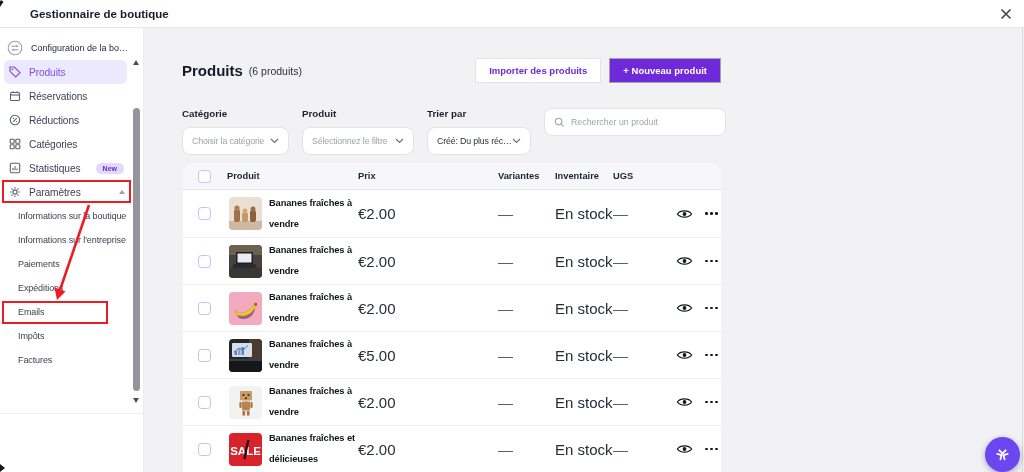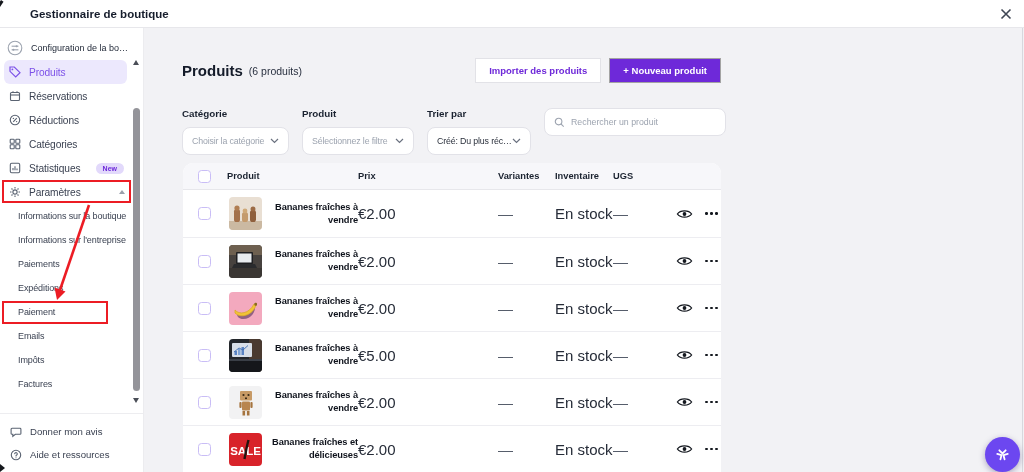--- a/index.html
+++ b/index.html
@@ -91,22 +91,22 @@
           align-items:center; }
   .thead { height:27px; background:#F7F7FA; border-bottom:1px solid #E7E7EB; }
   .thead .th { font-size:9.3px; font-weight:bold; color:#1B2330; }
   .tbody-row { height:47px; background:#fff; }
   .tbody-row + .tbody-row { border-top:1px solid #EDEDF1; }
   .cell-check { padding-left:15px; }
   .checkbox { width:13px; height:13px; border:1.5px solid #C9BDF6; border-radius:3.5px;
               background:#fff; cursor:pointer; }
   .cell-prod { display:flex; align-items:center; gap:7px; padding-left:2px; }
   .thumb { width:33px; height:33px; border-radius:4px; overflow:hidden; flex-shrink:0; }
-  .pname { font-size:9.3px; font-weight:bold; color:#10141D; line-height:13px; width:92px;
-           letter-spacing:-.1px;text-align:right; }
+  .pname { font-size:9.3px; font-weight:bold; color:#10141D; line-height:21px; width:92px;
+           letter-spacing:-.1px; }
   .pval { font-size:15px; color:#262C38; }
   .dash { color:#565D6B; }
   .cell-actions { display:flex; align-items:center; gap:12px; padding-left:3px; }
   .dots { display:flex; gap:2.5px; cursor:pointer; padding:3px 0; }
   .dots span { width:2.6px; height:2.6px; border-radius:50%; background:#14181F; }
   .eye { cursor:pointer; display:inline-flex; }
 
   
   .chat-fab { position:absolute; left:985px; top:437px; width:35px; height:35px; border-radius:50%;
               background:#6C47F0; display:flex; align-items:center; justify-content:center;
@@ -229,23 +229,20 @@
       <div class="sub-item">
         <span>Informations sur l'entreprise</span>
       </div>
       <div class="sub-item">
         <span>Paiements</span>
       </div>
       <div class="sub-item">
         <span>Expéditions</span>
       </div>
       <div class="sub-item">
-        <span>Paiement</span>
-      </div>
-      <div class="sub-item">
         <span>Emails</span>
       </div>
       <div class="sub-item">
         <span>Impôts</span>
       </div>
       <div class="sub-item">
         <span>Factures</span>
       </div>
     </div>
 
@@ -256,40 +253,20 @@
       <polygon points="57,122 54.5,109.5 65.5,113.5" fill="#EC1C24"></polygon>
     </svg>
 
     <div class="sb-scroll">
       <div class="arr-up"></div>
       <div class="thumb"></div>
       <div class="arr-dn"></div>
     </div>
 
     <div class="sb-divider"></div>
-    <div class="sb-footer">
-      <div class="foot-item">
-        <span class="ic">
-          <svg width="12" height="12" viewBox="0 0 12 12" fill="none" stroke="currentColor" stroke-width="1.1">
-            <path d="M2 2.3 h8 a.9.9 0 0 1 .9.9 v4.2 a.9.9 0 0 1 -.9.9 h-4.6 l-2.6 2 v-2 h-.8 a.9.9 0 0 1 -.9-.9 v-4.2 a.9.9 0 0 1 .9-.9 Z"></path>
-          </svg>
-        </span>
-        <span>Donner mon avis</span>
-      </div>
-      <div class="foot-item">
-        <span class="ic">
-          <svg width="12" height="12" viewBox="0 0 12 12" fill="none" stroke="currentColor" stroke-width="1.1">
-            <circle cx="6" cy="6" r="4.7"></circle>
-            <path d="M4.7 4.7 a1.3 1.3 0 1 1 1.9 1.4 c-.4.2-.6.5-.6.9" stroke-linecap="round"></path>
-            <circle cx="6" cy="8.7" r=".55" fill="currentColor" stroke="none"></circle>
-          </svg>
-        </span>
-        <span>Aide et ressources</span>
-      </div>
-    </div>
   </div>
 
   <div class="main">
     <div class="content">
       <div class="page-head">
         <span class="page-title">Produits</span>
         <span class="page-count">(6 produits)</span>
         <div class="head-buttons">
           <div class="btn secondary">Importer des produits</div>
           <div class="btn primary">+ Nouveau produit</div>

